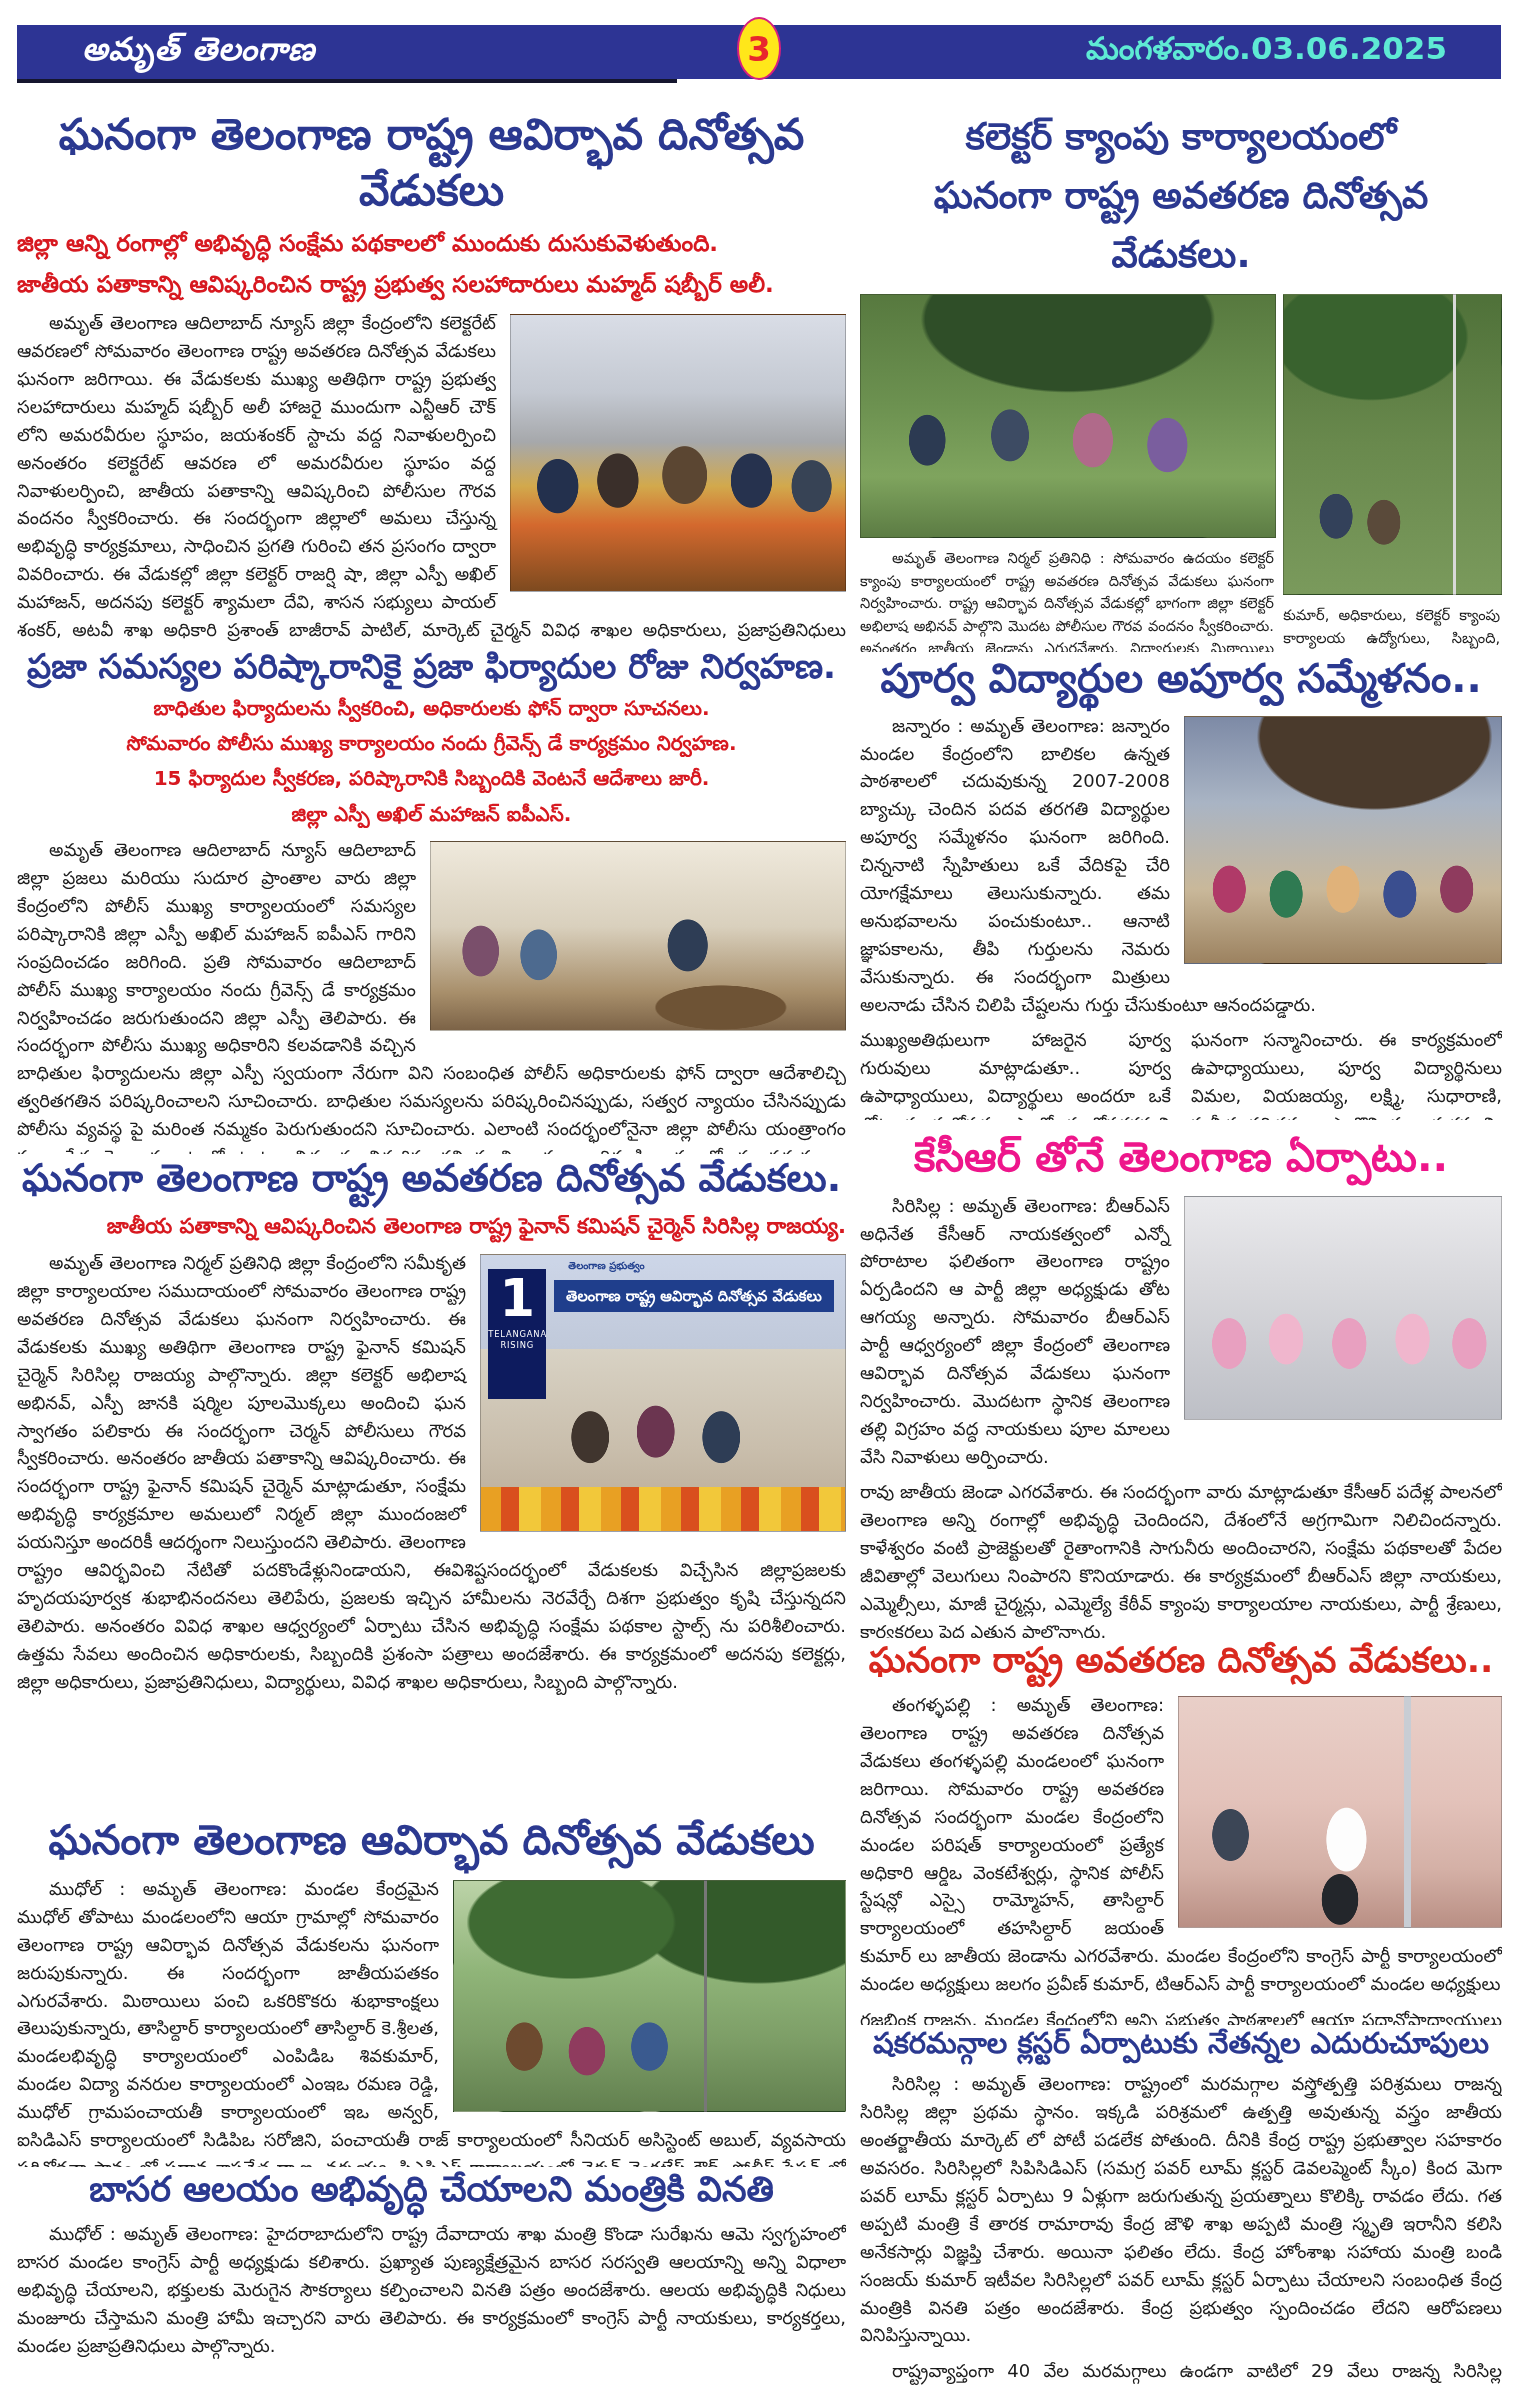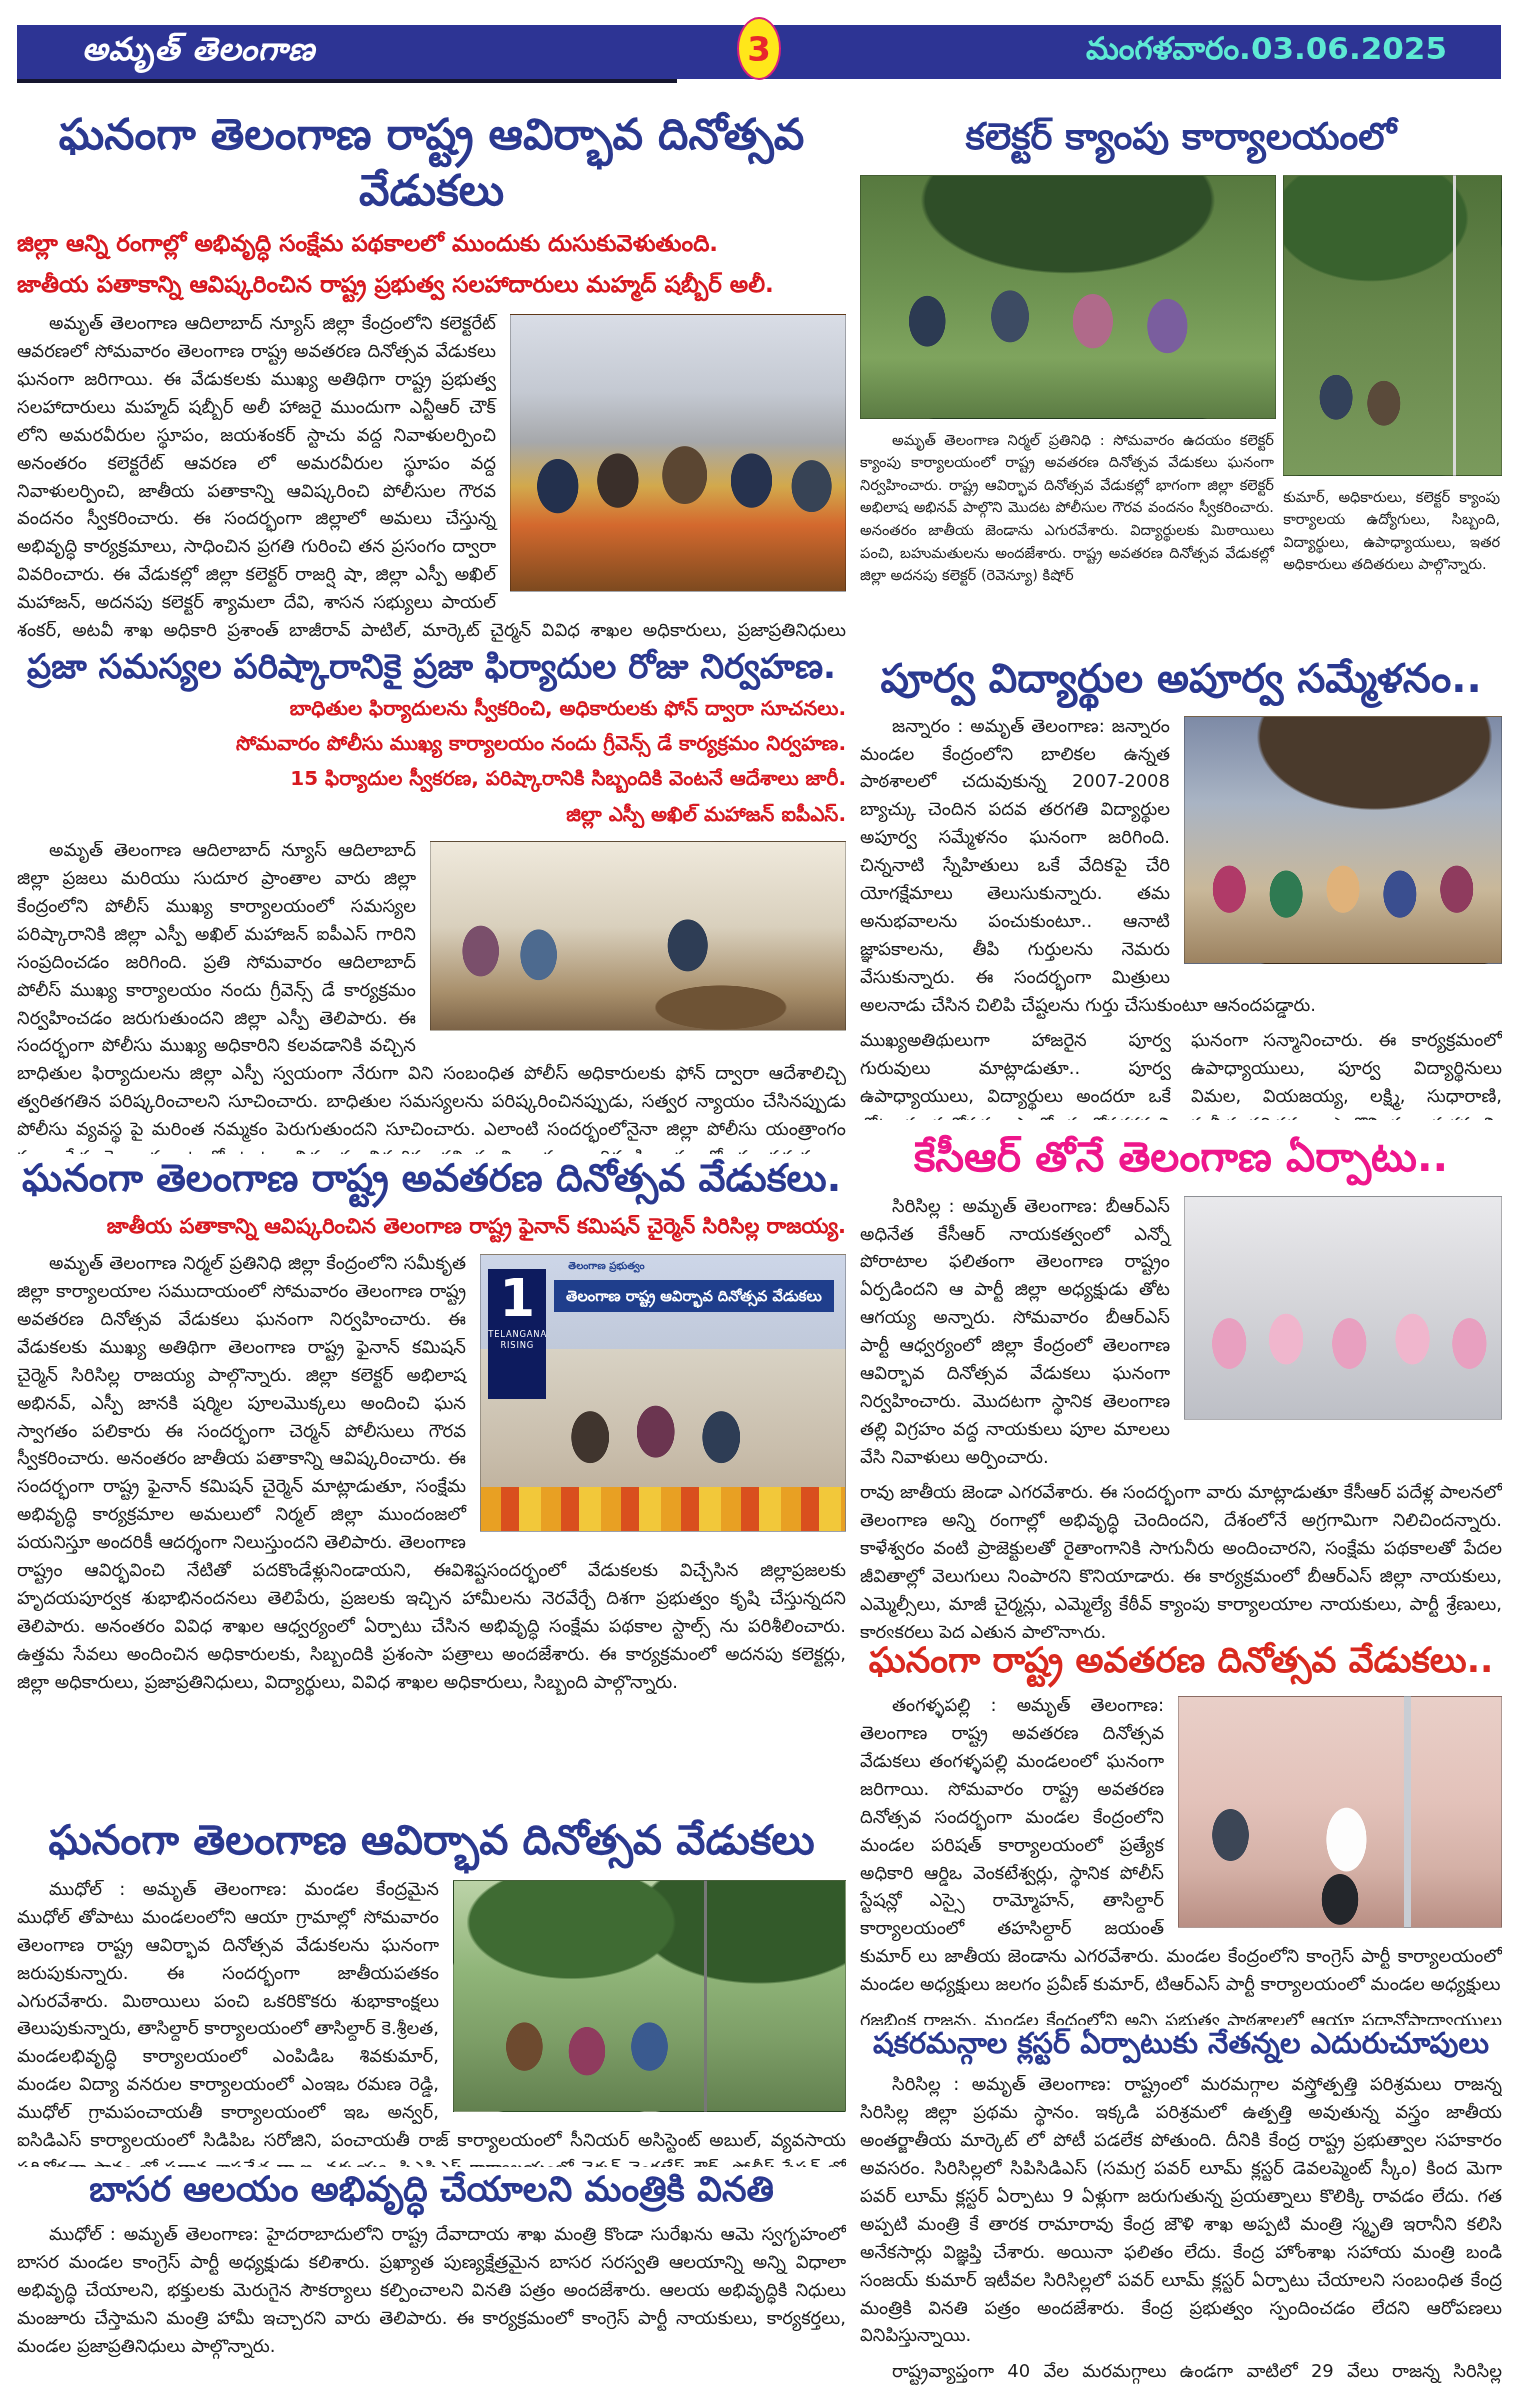--- a/index.html
+++ b/index.html
@@ -28,21 +28,21 @@
   .body{margin:7.7px 0 0 0;font-size:18px;line-height:1.55;text-align:justify;color:#1c1c1c;}
   .body.first-indent{text-indent:32px;}
 
   
   .a-l1{height:537px;} .a-l2{height:510px;} .a-l3{height:660px;} .a-l4{height:353px;} .a-l5{height:215px;}
   .a-r1{height:545px;} .a-r2{height:468px;} .a-r3{height:518px;} .a-r4{height:387px;} .a-r5{height:361px;}
 
   .a-l1 .hl{font-size:43px;}
   .a-l1 .sub{font-size:23px;margin-top:8px;}
   .a-l2 .hl{font-size:34px;}
-  .a-l2 .sub{font-size:20px;text-align:right;margin-top:6.1px;}
+  .a-l2 .sub{font-size:20px;text-align:center;margin-top:6.1px;}
   .a-l3 .hl{font-size:38px;}
   .a-l3 .sub{font-size:21px;margin-top:7.7px;}
   .a-l4 .hl{font-size:41px;}
   .a-l5 .hl{font-size:35px;}
   .a-r1 .hl{font-size:37px;line-height:1.6;}
   .a-r2 .hl{font-size:40px;}
   .a-r3 .hl{font-size:41px;margin-top:10.7px;}
   .a-r4 .hl{font-size:35px;}
   .a-r5 .hl{font-size:29px;}
 
@@ -203,20 +203,21 @@
         <h1 class="hl blue">బాసర ఆలయం అభివృద్ధి చేయాలని మంత్రికి వినతి</h1>
         <p class="body first-indent">ముధోల్ : అమృత్ తెలంగాణ: హైదరాబాదులోని రాష్ట్ర దేవాదాయ శాఖ మంత్రి కొండా సురేఖను ఆమె స్వగృహంలో బాసర మండల కాంగ్రెస్ పార్టీ అధ్యక్షుడు కలిశారు. ప్రఖ్యాత పుణ్యక్షేత్రమైన బాసర సరస్వతి ఆలయాన్ని అన్ని విధాలా అభివృద్ధి చేయాలని, భక్తులకు మెరుగైన సౌకర్యాలు కల్పించాలని వినతి పత్రం అందజేశారు. ఆలయ అభివృద్ధికి నిధులు మంజూరు చేస్తామని మంత్రి హామీ ఇచ్చారని వారు తెలిపారు. ఈ కార్యక్రమంలో కాంగ్రెస్ పార్టీ నాయకులు, కార్యకర్తలు, మండల ప్రజాప్రతినిధులు పాల్గొన్నారు.</p>
       </article>
 
     </div>
 
     <div class="col-right">
 
       <article class="a-r1">
         <h1 class="hl blue">కలెక్టర్ క్యాంపు కార్యాలయంలో</h1>
+        <h1 class="hl blue">ఘనంగా రాష్ట్ర అవతరణ దినోత్సవ వేడుకలు.</h1>
         <div class="r1-grid">
           <div>
             <div class="ph ph-r1a"></div>
             <p class="body first-indent">అమృత్ తెలంగాణ నిర్మల్ ప్రతినిధి : సోమవారం ఉదయం కలెక్టర్ క్యాంపు కార్యాలయంలో రాష్ట్ర అవతరణ దినోత్సవ వేడుకలు ఘనంగా నిర్వహించారు. రాష్ట్ర ఆవిర్భావ దినోత్సవ వేడుకల్లో భాగంగా జిల్లా కలెక్టర్ అభిలాష అభినవ్ పాల్గొని మొదట పోలీసుల గౌరవ వందనం స్వీకరించారు. అనంతరం జాతీయ జెండాను ఎగురవేశారు. విద్యార్థులకు మిఠాయిలు పంచి, బహుమతులను అందజేశారు. రాష్ట్ర అవతరణ దినోత్సవ వేడుకల్లో జిల్లా అదనపు కలెక్టర్ (రెవెన్యూ) కిషోర్</p>
           </div>
           <div>
             <div class="ph ph-r1b"></div>
             <p class="body">కుమార్, అధికారులు, కలెక్టర్ క్యాంపు కార్యాలయ ఉద్యోగులు, సిబ్బంది, విద్యార్థులు, ఉపాధ్యాయులు, ఇతర అధికారులు తదితరులు పాల్గొన్నారు.</p>
           </div>
         </div>

